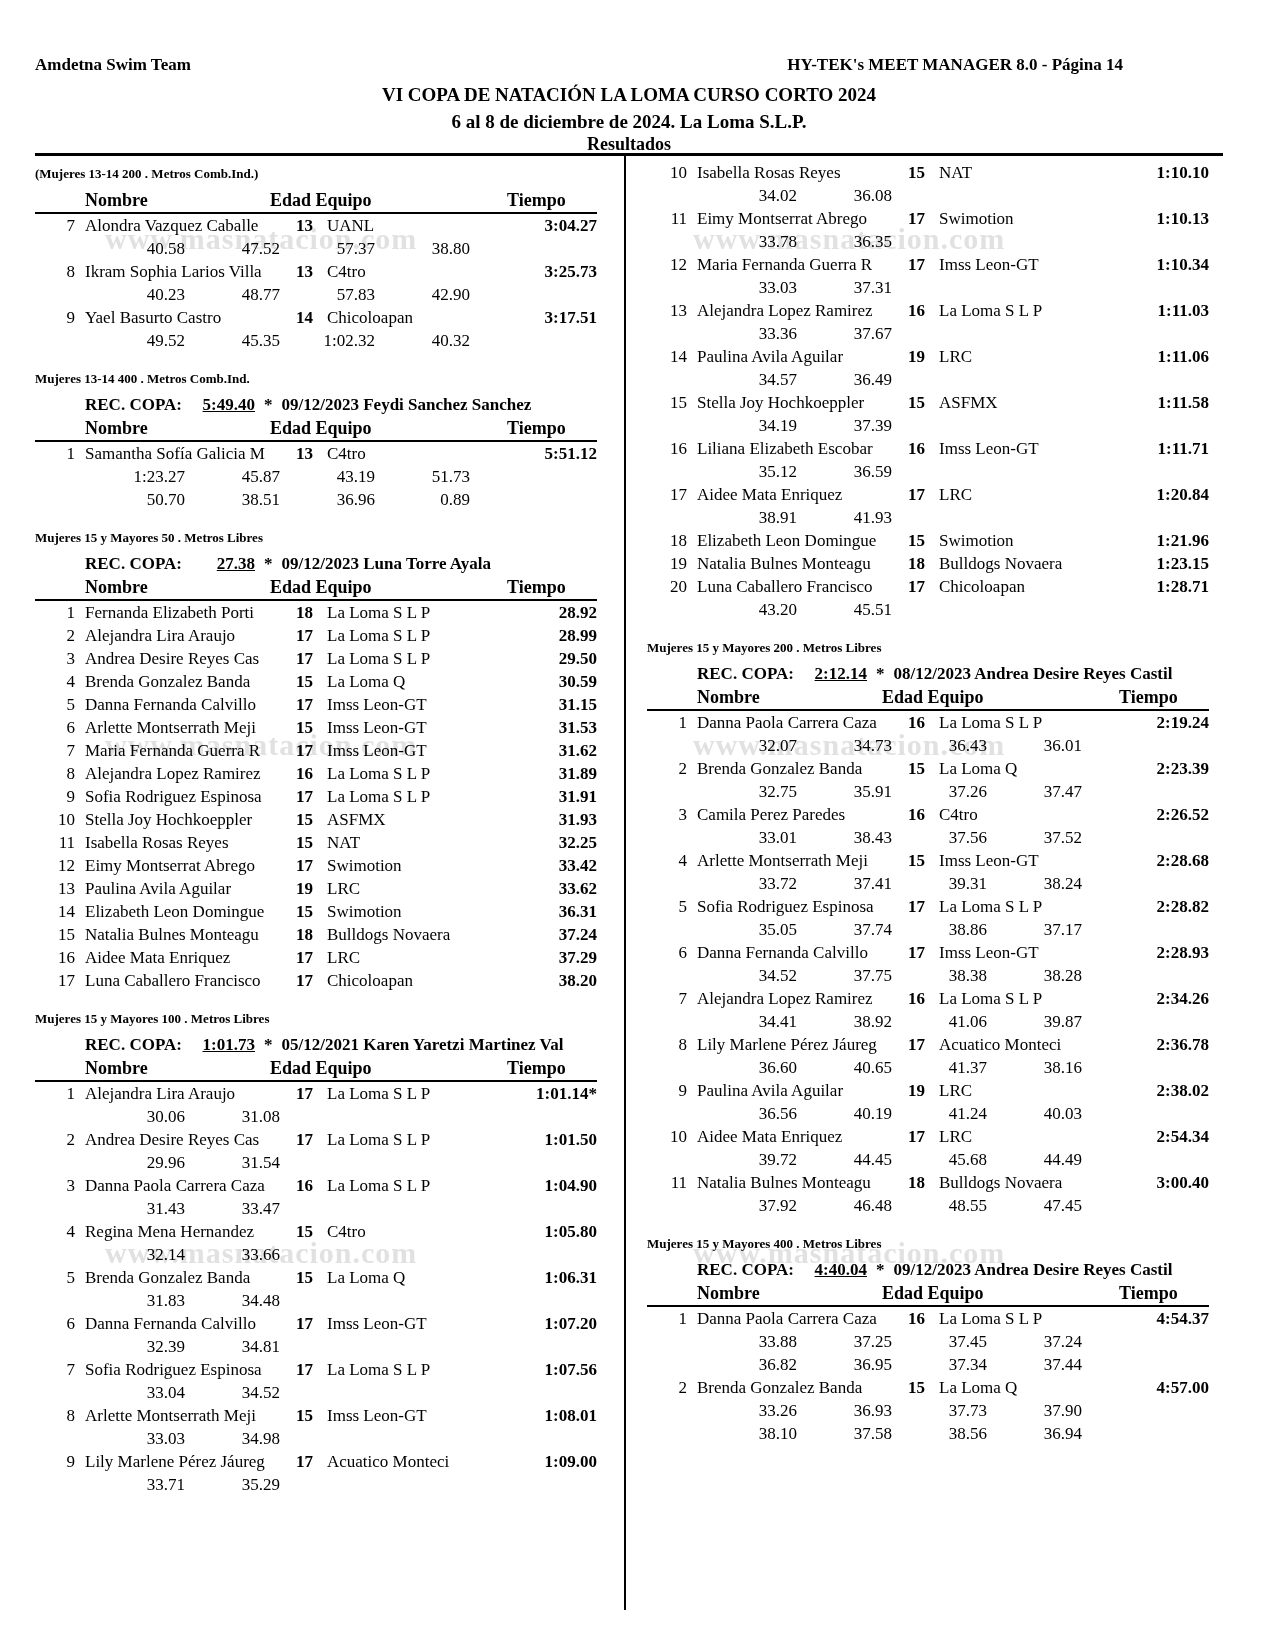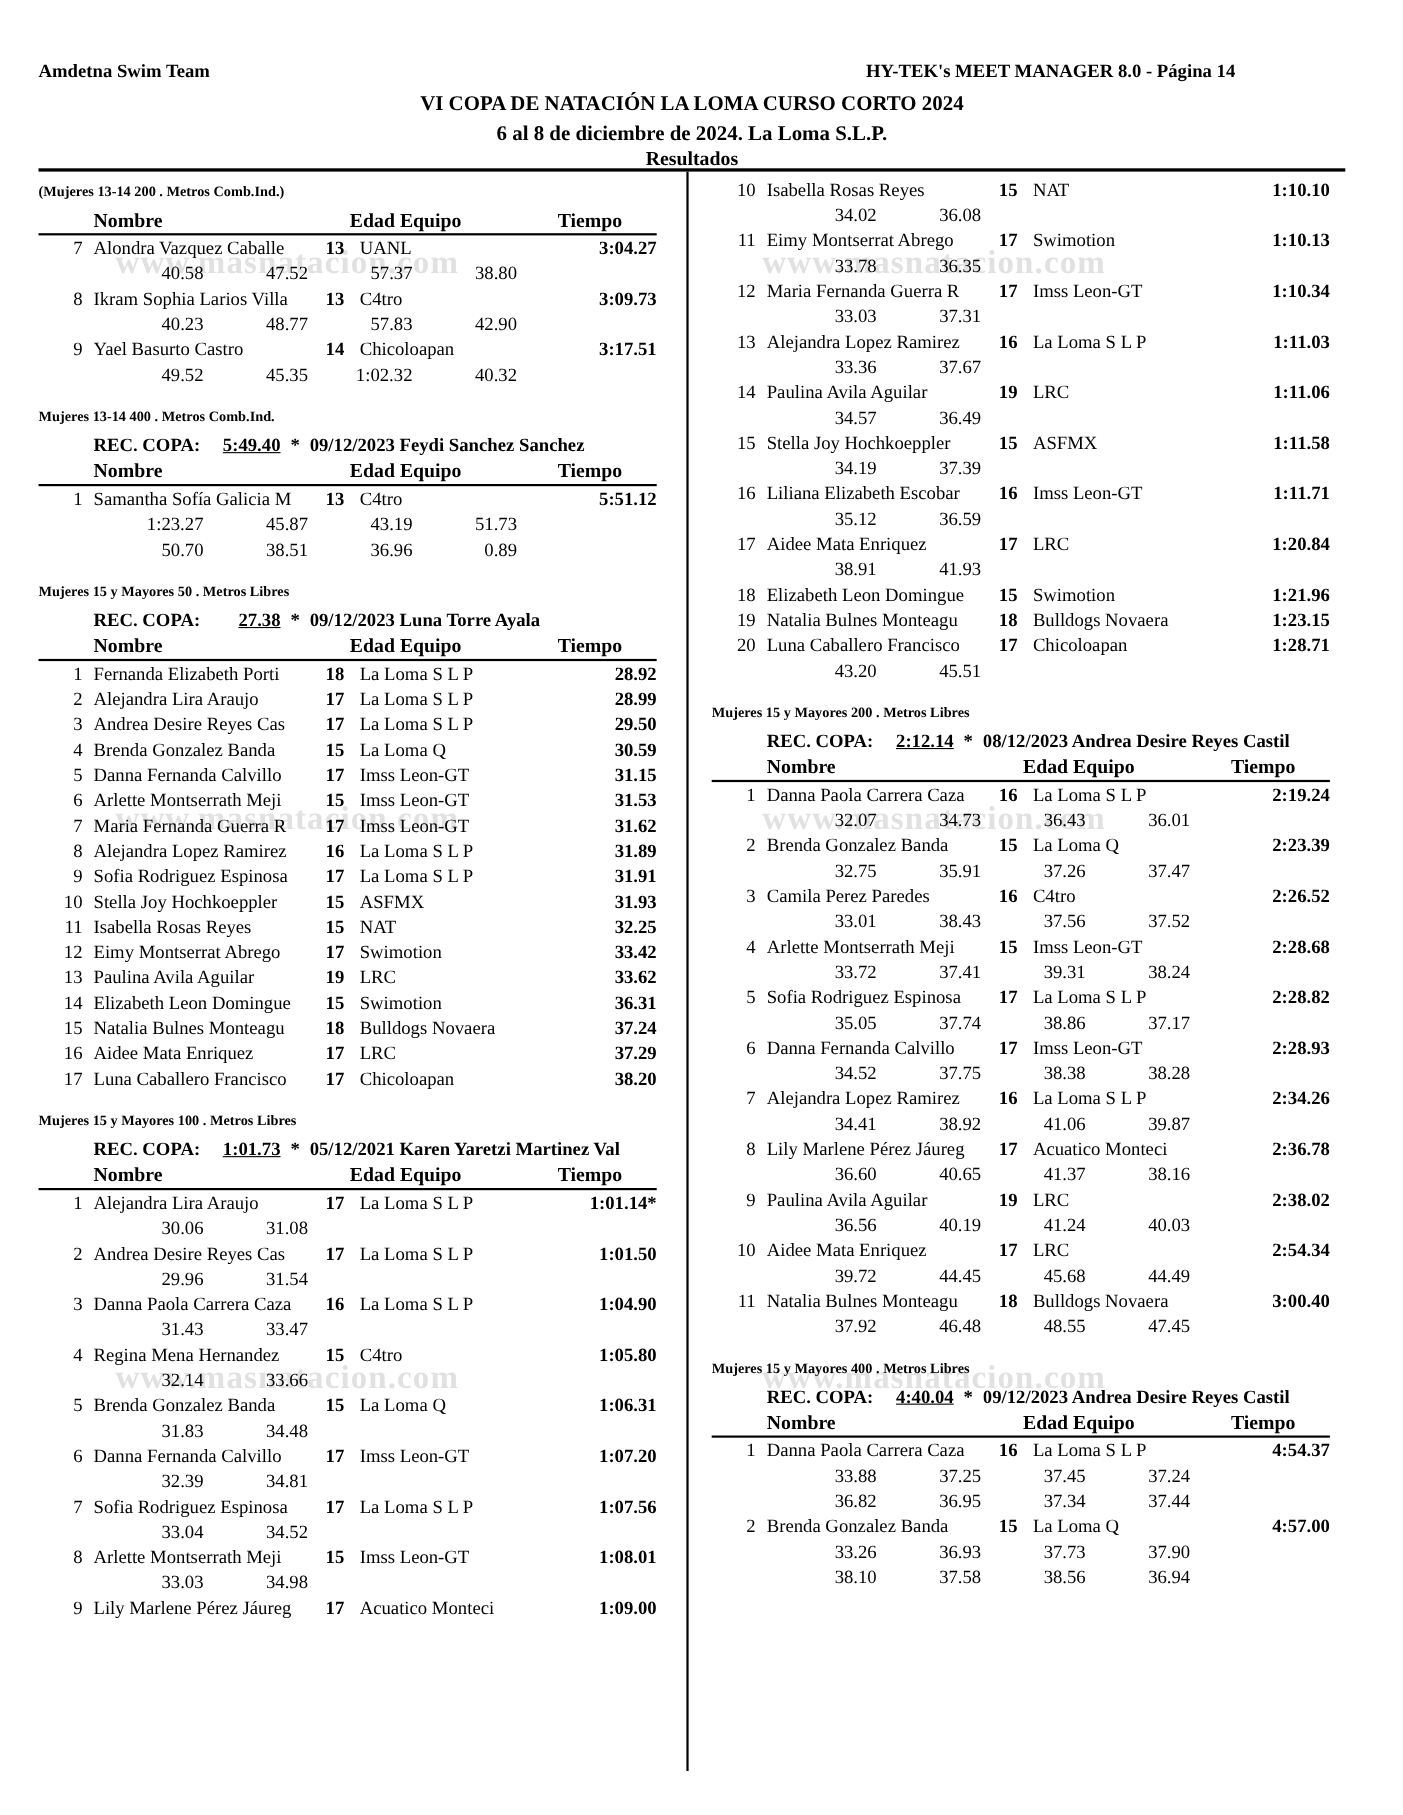--- a/index.html
+++ b/index.html
@@ -19,21 +19,21 @@
   .col-left{left:35px;}
   .col-right{left:647px;}
 
   .block{margin-bottom:14px;}
   .event-title{margin:0 0 2px 0;font-size:13px;font-weight:bold;line-height:25px;white-space:nowrap;overflow:hidden;}
   .record{display:flex;font-size:17px;font-weight:bold;line-height:23px;white-space:nowrap;}
   .rec-label{margin-left:50px;width:95px;flex:none;}
   .rec-time{width:75px;flex:none;text-align:right;text-decoration:underline;}
   .rec-star{margin-left:9px;flex:none;}
   .rec-rest{margin-left:9px;flex:1;overflow:hidden;}
-  .thead{display:flex;font-size:18px;font-weight:bold;line-height:24px;border-bottom:2px solid #000;gap:48px;}
+  .thead{display:flex;font-size:18px;font-weight:bold;line-height:24px;border-bottom:2px solid #000;}
   .h-name{margin-left:50px;width:185px;flex:none;}
   .h-ageteam{flex:1;}
   .h-time{flex:none;width:90px;text-align:left;}
 
   .row{display:flex;font-size:17px;line-height:23px;}
   .c-place{width:40px;flex:none;text-align:right;}
   .c-name{margin-left:10px;width:200px;flex:none;white-space:nowrap;overflow:hidden;}
   .c-age{width:28px;flex:none;text-align:right;font-weight:bold;}
   .c-team{margin-left:14px;flex:1;white-space:nowrap;overflow:hidden;}
   .c-time{flex:none;min-width:90px;text-align:right;font-weight:bold;}
@@ -87,21 +87,21 @@
             <span>40.58</span>
             <span>47.52</span>
             <span>57.37</span>
             <span>38.80</span>
           </div>
           <div class="row">
     <span class="c-place">8</span>
     <span class="c-name">Ikram Sophia Larios Villa</span>
     <span class="c-age">13</span>
     <span class="c-team">C4tro</span>
-    <span class="c-time">3:09.73</span>
+    <span class="c-time">3:25.73</span>
   </div>
           <div class="splits">
             <span>40.23</span>
             <span>48.77</span>
             <span>57.83</span>
             <span>42.90</span>
           </div>
           <div class="row">
     <span class="c-place">9</span>
     <span class="c-name">Yael Basurto Castro</span>
@@ -389,20 +389,24 @@
             <span>33.03</span>
             <span>34.98</span>
           </div>
           <div class="row">
     <span class="c-place">9</span>
     <span class="c-name">Lily Marlene Pérez Jáureg</span>
     <span class="c-age">17</span>
     <span class="c-team">Acuatico Monteci</span>
     <span class="c-time">1:09.00</span>
   </div>
+          <div class="splits">
+            <span>33.71</span>
+            <span>35.29</span>
+          </div>
         </div>
   </section>
     </div>
   <div class="col col-right" id="col-right">
       <section class="block">
 
     <div class="rows">
           <div class="row">
     <span class="c-place">10</span>
     <span class="c-name">Isabella Rosas Reyes</span>

